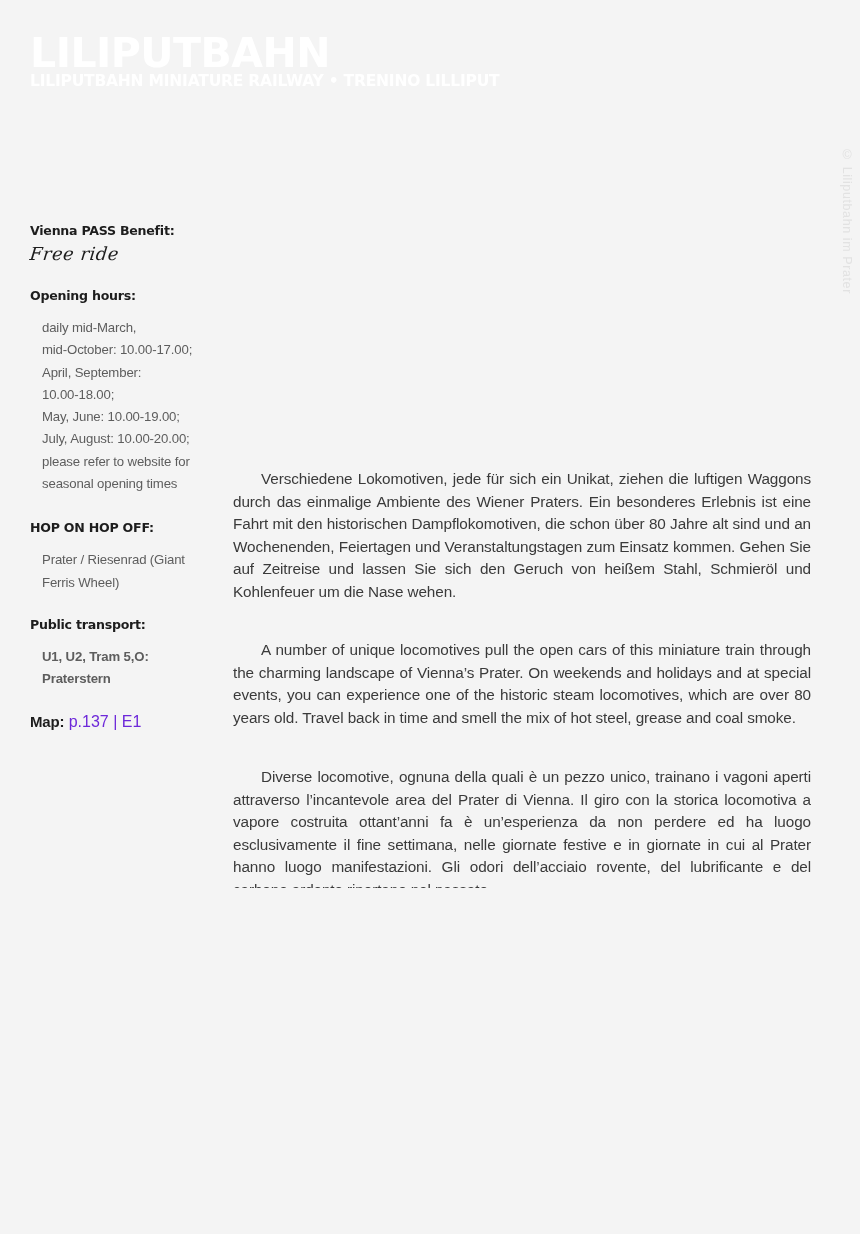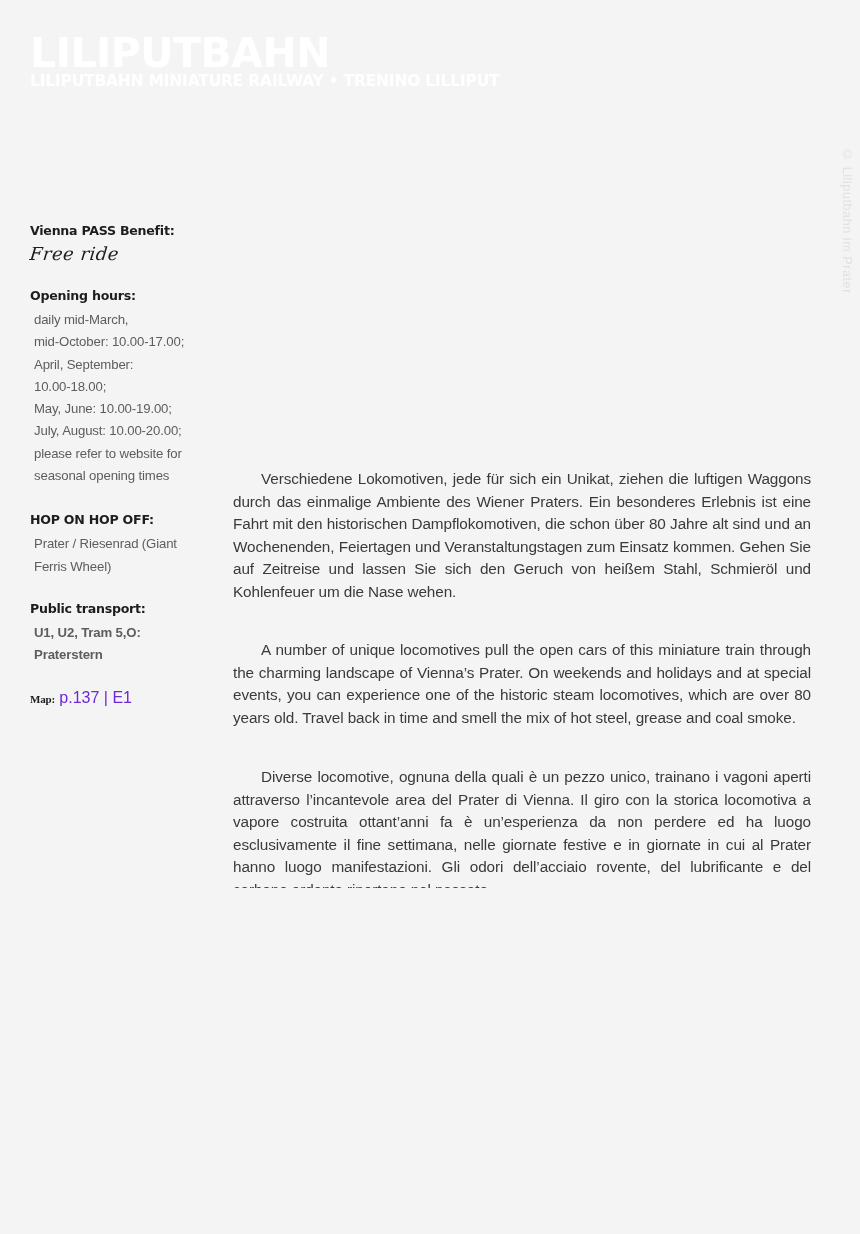--- a/index.html
+++ b/index.html
@@ -74,39 +74,39 @@
     font-size: 12.6px;
     line-height: 18px;
     letter-spacing: -0.25px;
     color: #1d1d1d;
     margin: 0 0 1px 0;
   }
   .side-body {
     font-size: 13.2px;
     line-height: 22.3px;
     color: #5d5d5d;
-    margin: 4px;
+    margin: 12px;
     letter-spacing: -0.15px;
   }
   .handwriting {
     font-family: "DejaVu Serif", serif;
     font-style: italic;
     font-size: 18px;
     line-height: 22px;
     color: #1d1d1d;
     margin: 2px 0 0 0;
     letter-spacing: 0.5px;
     transform: skewX(-6deg);
     transform-origin: left center;
     display: inline-block;
   }
   .side-inline-head {
-    font-family: Liberation Serif, serif;
-    font-weight: 700;
-    font-size: 11px;
+    font-family: Liberation Sans, sans-serif;
+    font-weight: 700;
+    font-size: 15px;
     color: #1d1d1d;
     letter-spacing: -0.2px;
   }
   .side-inline-val {
     font-size: 16px;
     color: #6d28d9;
   }
 
   .gap-hop { margin-top: 24px; }
   .gap-pt  { margin-top: 22px; }

